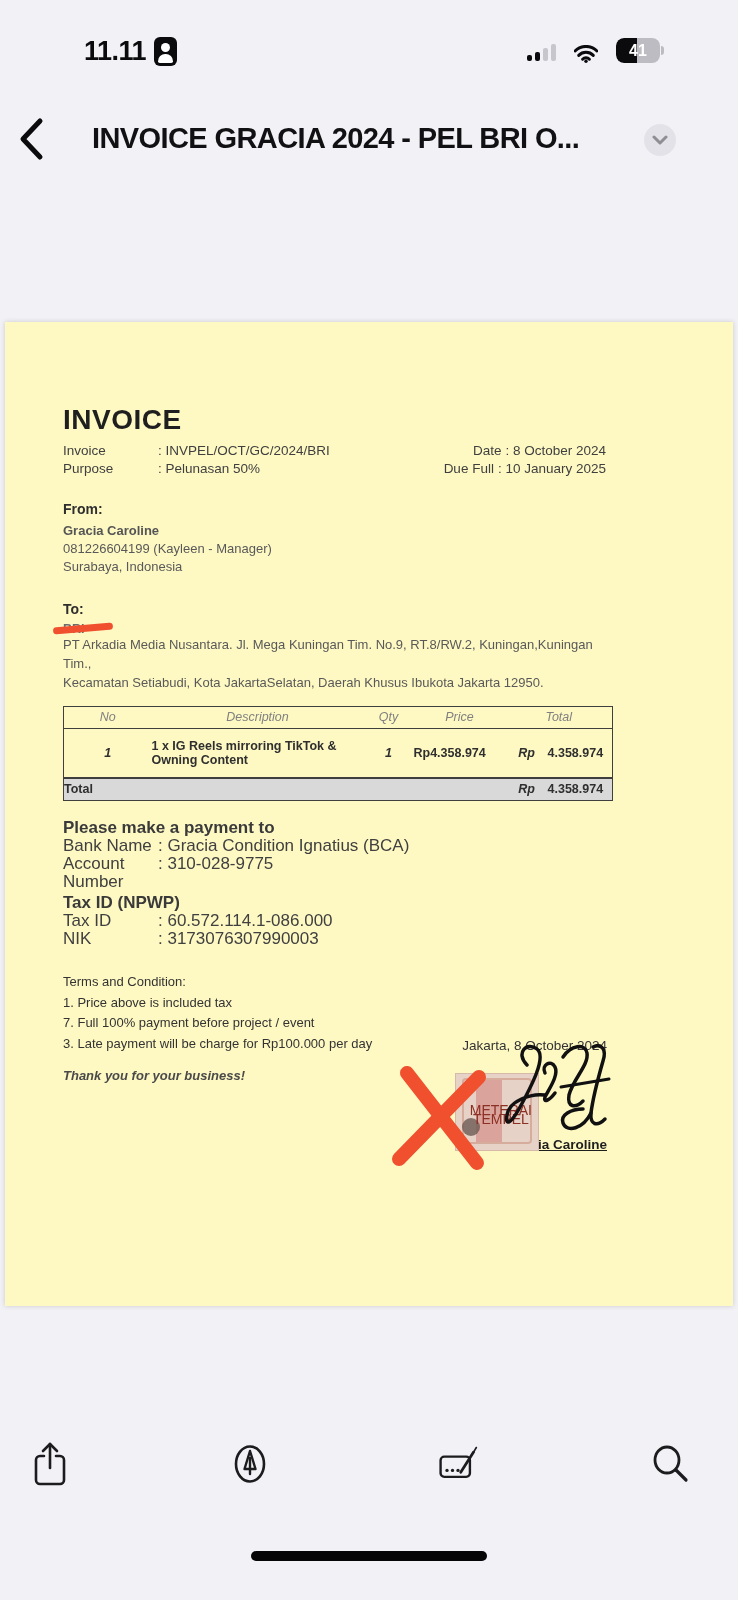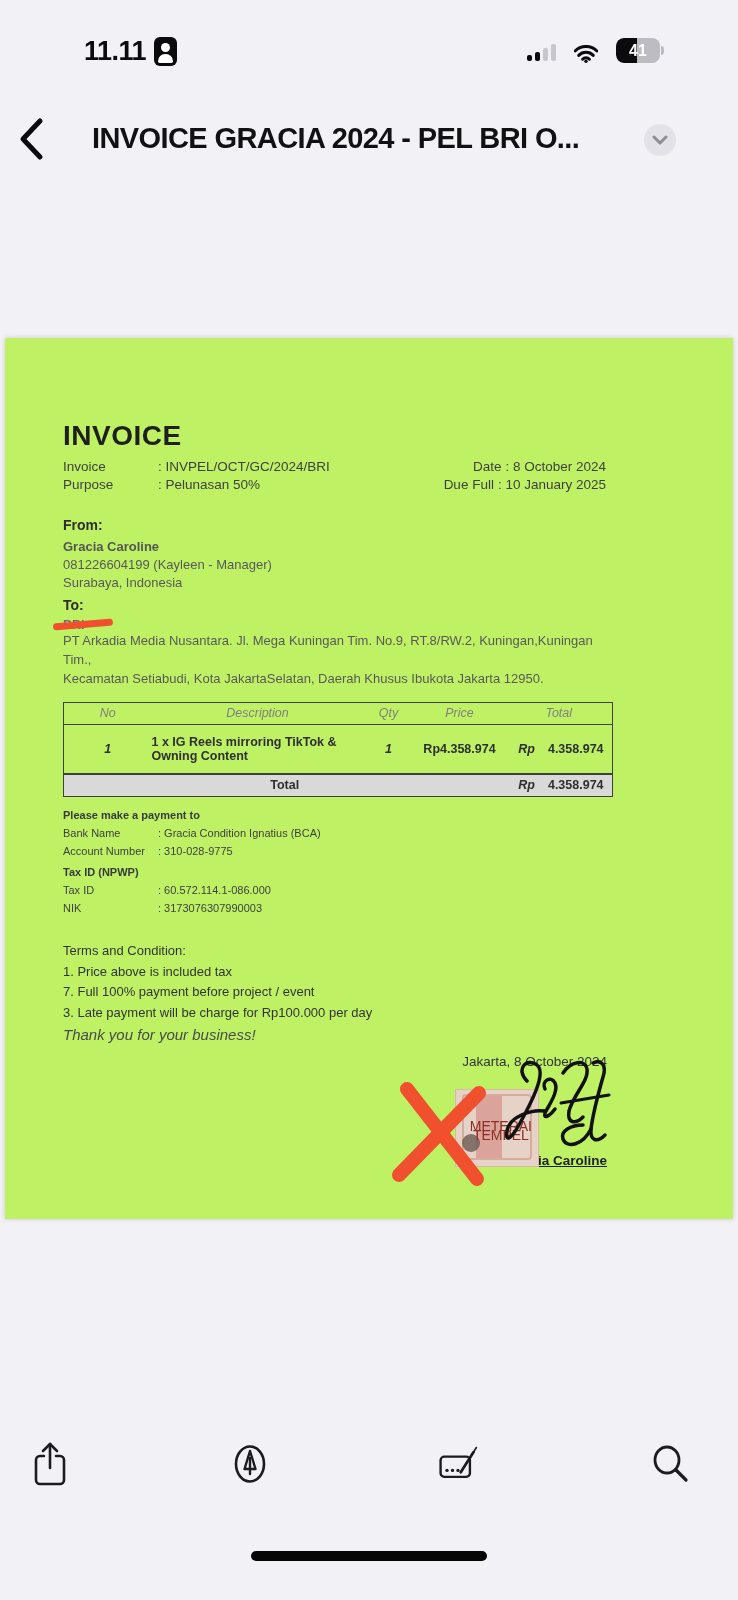--- a/index.html
+++ b/index.html
@@ -24,56 +24,56 @@
   .battery .cap { position:absolute; right:0; top:8px; width:3px; height:9px; background:#bcbcc2; border-radius:0 3px 3px 0; }
 
   
   .nav-back { position:absolute; left:16px; top:116px; width:30px; height:46px; cursor:pointer; }
   .nav-title { position:absolute; left:92px; top:122px; width:545px; font-size:29px; font-weight:bold; color:#111114;
                letter-spacing:-0.6px; white-space:nowrap; overflow:hidden; }
   .nav-more { position:absolute; left:644px; top:124px; width:32px; height:32px; border-radius:50%; background:#e2e2e8;
               display:flex; align-items:center; justify-content:center; cursor:pointer; }
 
   
-  .doc-page { position:absolute; left:5px; top:338px; width:728px; height:881px; background:#bef264;
+  .doc-page { position:absolute; left:5px; top:322px; width:728px; height:984px; background:#fef9c3;
               box-shadow:0 0 5px rgba(0,0,0,0.16); color:#3f3f3f; }
   .doc-inner { position:relative; padding:82px 0 0 58px; width:607px; }
   .doc-title { font-size:28px; font-weight:bold; color:#1f1f1f; letter-spacing:0.5px; }
 
   .meta { position:relative; margin-top:6px; font-size:13.5px; line-height:18px; width:549px; }
   .kv { display:flex; }
   .kv .k { width:95px; flex:none; }
   .meta-right { position:absolute; right:6px; top:0; text-align:right; }
   .meta-right .kv .k { width:auto; margin-right:4px; }
   .meta-right .kv { justify-content:flex-end; }
 
   .sec-h { font-size:14px; font-weight:bold; color:#2e2e2e; }
   .from-block { margin-top:22px; font-size:13px; line-height:18px; color:#595959; }
   .from-name { font-weight:bold; margin-top:4px; color:#555; }
 
-  .to-block { margin-top:4px; font-size:13px; line-height:19px; color:#595959; }
+  .to-block { margin-top:24px; font-size:13px; line-height:19px; color:#595959; }
   .crossed-wrap { position:relative; height:16px; width:120px; }
   .crossed-text { font-size:12.5px; color:#6b6b6b; font-weight:bold; }
   .strike { position:absolute; left:-10px; top:6px; width:60px; height:7px; background:#f0502d; border-radius:4px; transform:rotate(-5deg); }
 
   table.inv { border-collapse:collapse; margin-top:14px; width:549px; table-layout:fixed; font-size:12.5px; color:#2f2f2f; }
   table.inv th, table.inv td { border:none; }
   table.inv { border:1.5px solid #3f3f3f; }
   tr.hd th { font-weight:normal; color:#808080; padding:3px 0 4px; border-bottom:1.5px solid #3f3f3f; }
   tr.bd td { font-weight:bold; padding:10px 0; vertical-align:middle; }
   tr.ft td { background:#d9d9d9; font-weight:bold; padding:3px 0 4px; border-top:2px solid #3f3f3f; }
-  .c-center { text-align:center;font-style:italic; } .c-right { text-align:center; }
+  .c-center { text-align:center;font-style:italic; } .c-right { text-align:left; }
   .desc-cell { text-align:left; padding-right:18px !important; }
 
-  .pay-block { margin-top:9px; font-size:11px; line-height:18px; color:#404040; }
+  .pay-block { margin-top:18px; font-size:17px; line-height:18px; color:#404040; }
   .pay-h { font-weight:bold; color:#3a3a3a; }
   .gap-sm { margin-top:3px; }
 
   .terms-block { margin-top:24px; font-size:13px; line-height:20.5px; color:#333; }
-  .thanks { margin-top:3px; font-size:15px; font-weight:normal; font-style:italic; color:#4a4a4a; }
+  .thanks { margin-top:14px; font-size:13px; font-weight:bold; font-style:italic; color:#4a4a4a; }
 
   .sig-area { position:absolute; top:716px; right:126px; width:210px; text-align:right; }
   .sig-date { font-size:13.5px; color:#333; }
   .sig-composite { position:relative; height:78px; margin-top:4px; }
   .stamp { position:absolute; left:58px; top:16px; width:84px; height:78px; background:#e6d2c6; border:1px solid #d6b9a8; overflow:hidden; }
   .stamp .g1 { position:absolute; left:6px; top:4px; width:70px; height:66px; border:2px solid #cf9d8a; border-radius:4px; opacity:.7; }
   .stamp .blob { position:absolute; left:6px; top:44px; width:18px; height:18px; background:#6d5a52; border-radius:50%; opacity:.8; }
   .stamp .ribbon { position:absolute; left:20px; top:6px; width:26px; height:62px; background:#c4514d; opacity:.35; }
   .stamp-txt { position:absolute; right:6px; top:32px; font-size:14px; font-weight:normal; color:#8c2f24; line-height:9px; text-align:center; }
   .sig-svg { position:absolute; right:-8px; top:-22px; }

